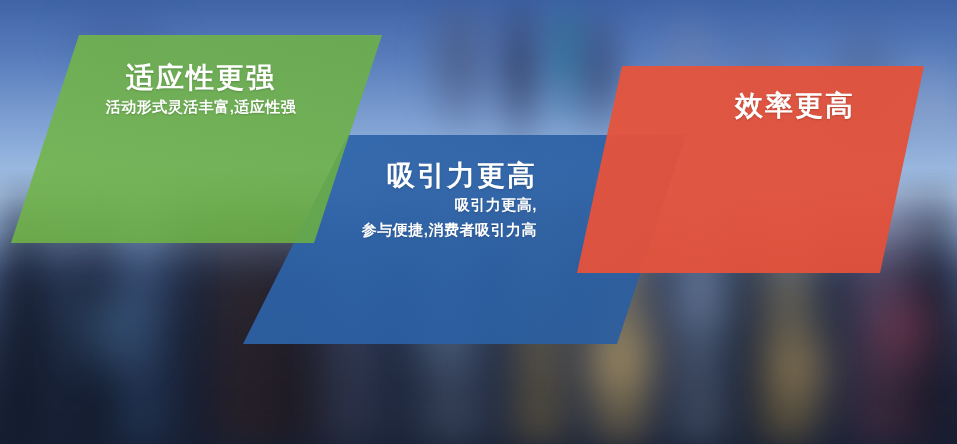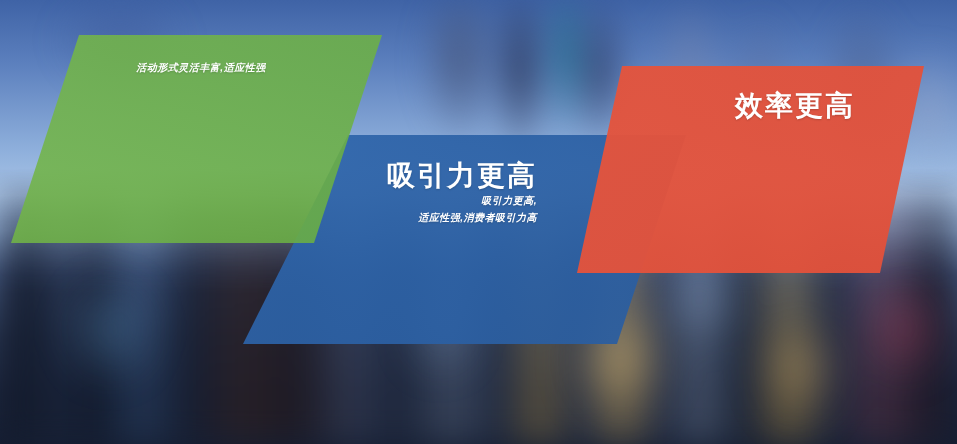--- a/index.html
+++ b/index.html
@@ -106,26 +106,25 @@
     text-shadow: 0 1px 2px rgba(0,0,0,.18);
   }
   .panel-title {
     font-size: 28px;
     font-weight: 700;
     letter-spacing: 2px;
     line-height: 1.25;
     white-space: nowrap;
   }
   .panel-sub {
-    font-size: 10px;
+    font-size: 15px;
     font-weight: 700;
     letter-spacing: .5px;
     line-height: 1.65;
     white-space: nowrap;
-    font-style: italic;
   }
 
   
   #panel-green { left: 0; top: 0; width: 957px; height: 444px; z-index: 4; }
   #panel-green .shape {
     background: linear-gradient(135deg, #76b74a 0%, #69ae43 45%, #5aa03a 100%);
     opacity: .88;
     clip-path: polygon(79px 35px, 382px 35px, 314px 243px, 11px 243px);
   }
   #panel-green .panel-text { left: 78px; top: 60px; text-align: center; width: 246px; }
@@ -159,28 +158,29 @@
   <div class="bg-layer bg-towers"></div>
   <div class="bg-layer bg-street"></div>
   <div class="bg-layer bg-lights"></div>
 
   <div class="panel" id="panel-blue">
     <div class="shape"></div>
     <div class="panel-text">
       <div class="panel-title">吸引力更高</div>
       <div class="panel-sub">
         <span class="sub-line">吸引力更高,</span>
-        <span class="sub-line">适应性强,消费者吸引力高</span>
+        <span class="sub-line">参与便捷,消费者吸引力高</span>
       </div>
     </div>
   </div>
 
   <div class="panel" id="panel-green">
     <div class="shape"></div>
     <div class="panel-text">
+      <div class="panel-title">适应性更强</div>
       <div class="panel-sub">
         <span class="sub-line">活动形式灵活丰富,适应性强</span>
       </div>
     </div>
   </div>
 
   <div class="panel" id="panel-orange">
     <div class="shape"></div>
     <div class="panel-text">
       <div class="panel-title">效率更高</div>

